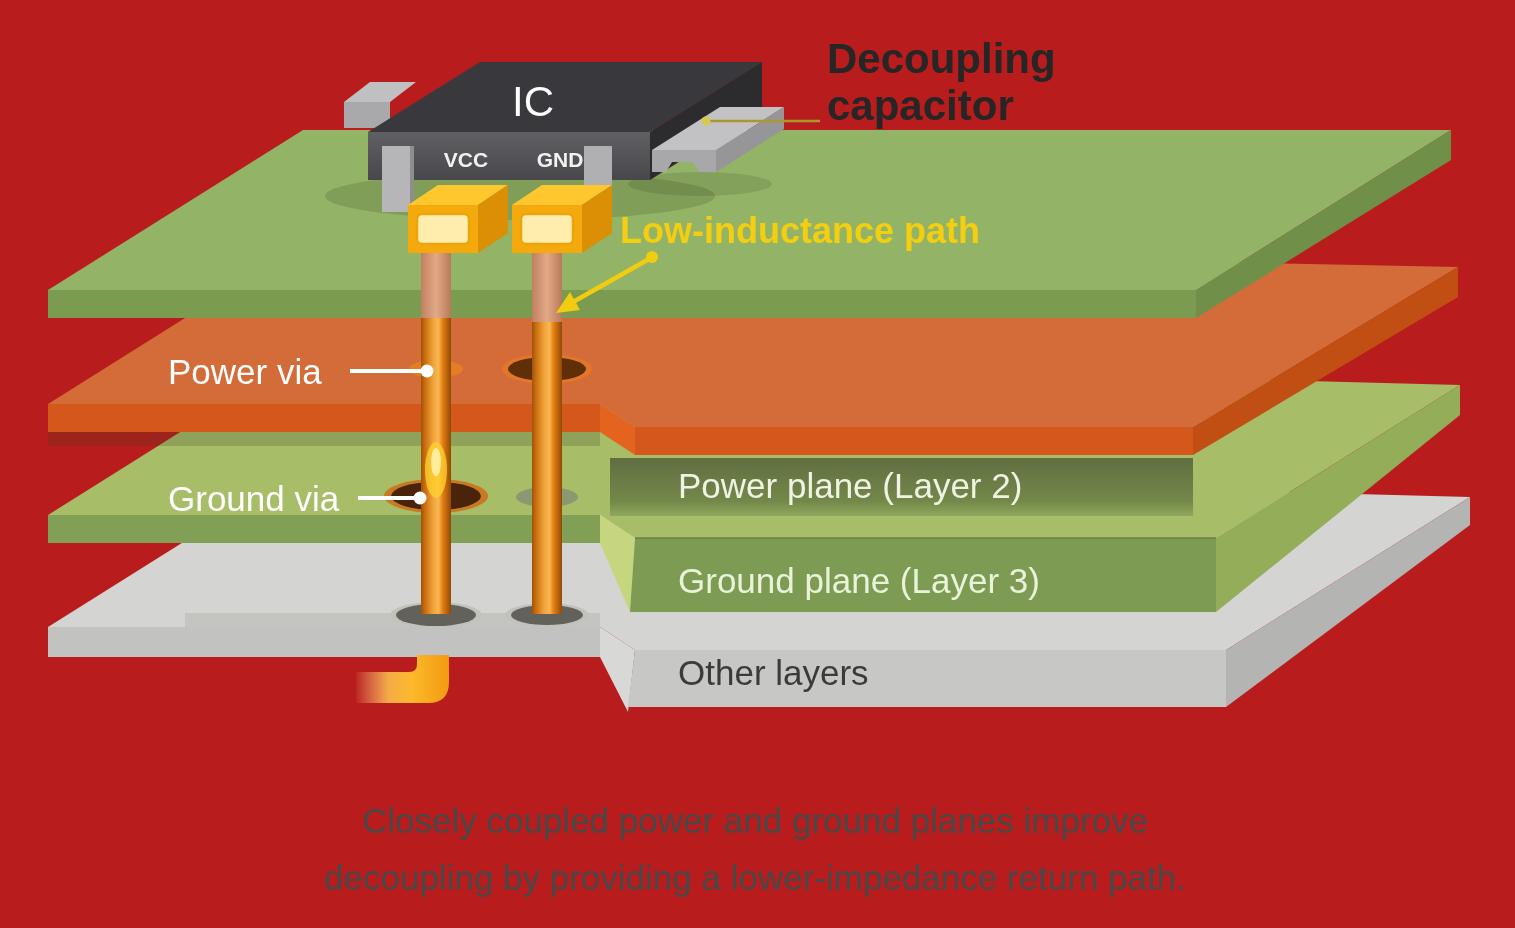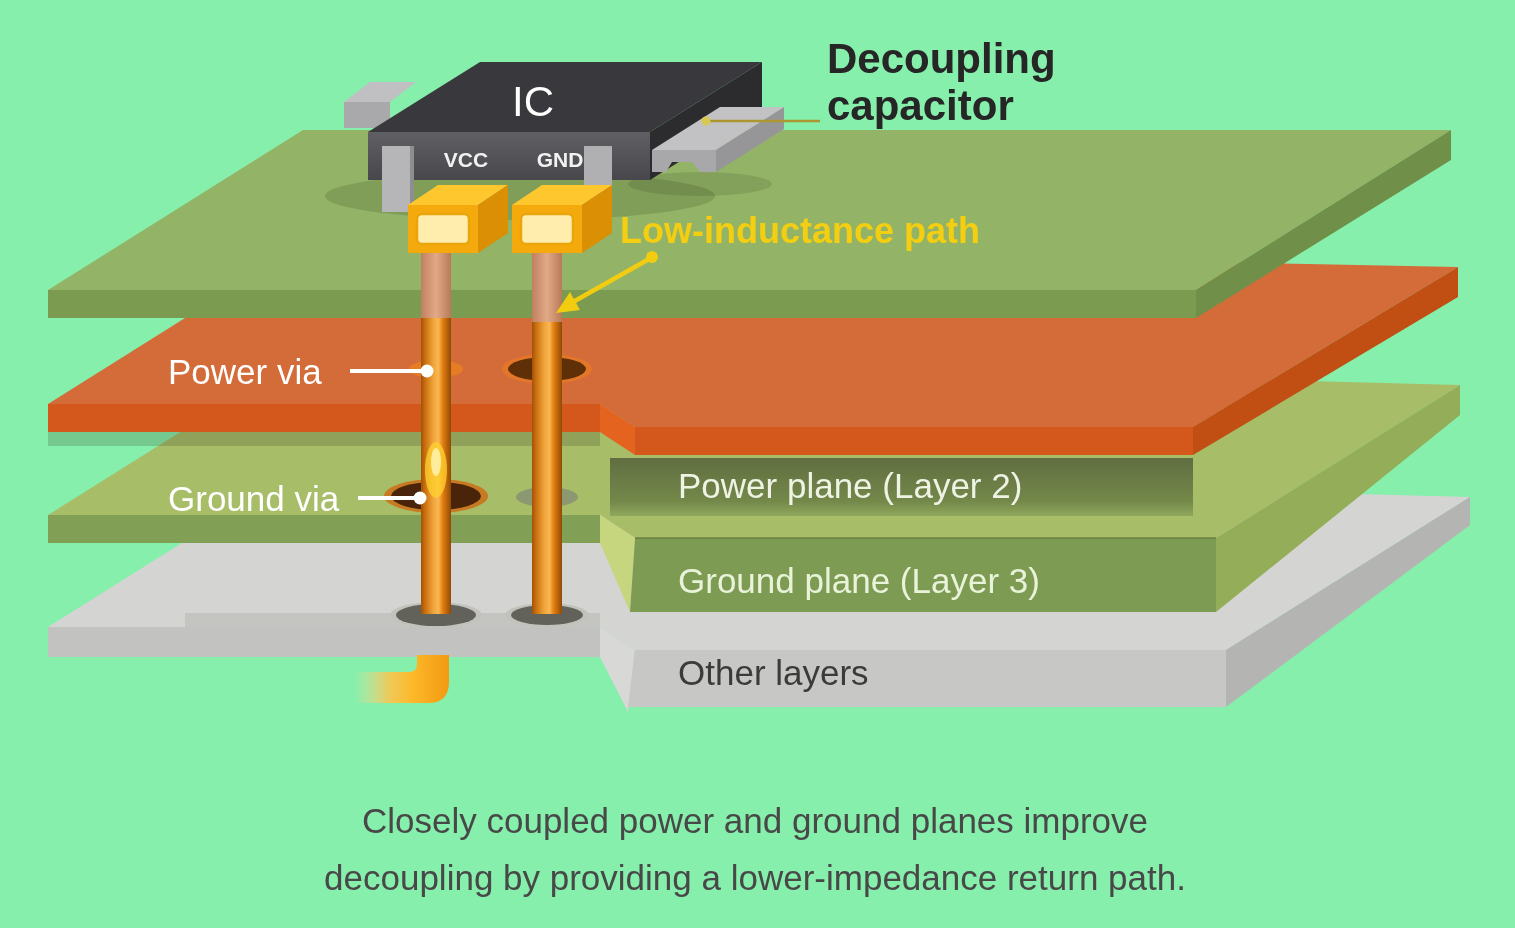--- a/index.html
+++ b/index.html
@@ -1,16 +1,16 @@
 <!DOCTYPE html>
 <html><head>
 <meta charset="utf-8">
 <style>
   html,body{margin:0;padding:0;background:#ffffff;}
-  .stage{position:relative;width:1515px;height:928px;background:#86efac;overflow:hidden;
+  .stage{position:relative;width:1515px;height:928px;background:#b91c1c;overflow:hidden;
          font-family:"Liberation Sans", sans-serif;}
   svg{display:block;}
   text{font-family:"Liberation Sans", sans-serif;}
   .lbl-white{fill:#ffffff;font-size:35px;font-weight:500;}
   .lbl-plane{fill:#eef3e3;font-size:35px;font-weight:500;}
   .lbl-plane-lt{fill:#e9f3da;font-size:35px;font-weight:500;}
   .lbl-dark{fill:#3b3b3b;font-size:35px;font-weight:500;}
   .lbl-yellow{fill:#f3ce11;font-size:36px;font-weight:600;}
   .lbl-black{fill:#262626;font-size:42px;font-weight:600;}
   .lbl-ic{fill:#ffffff;font-size:42px;font-weight:500;}

